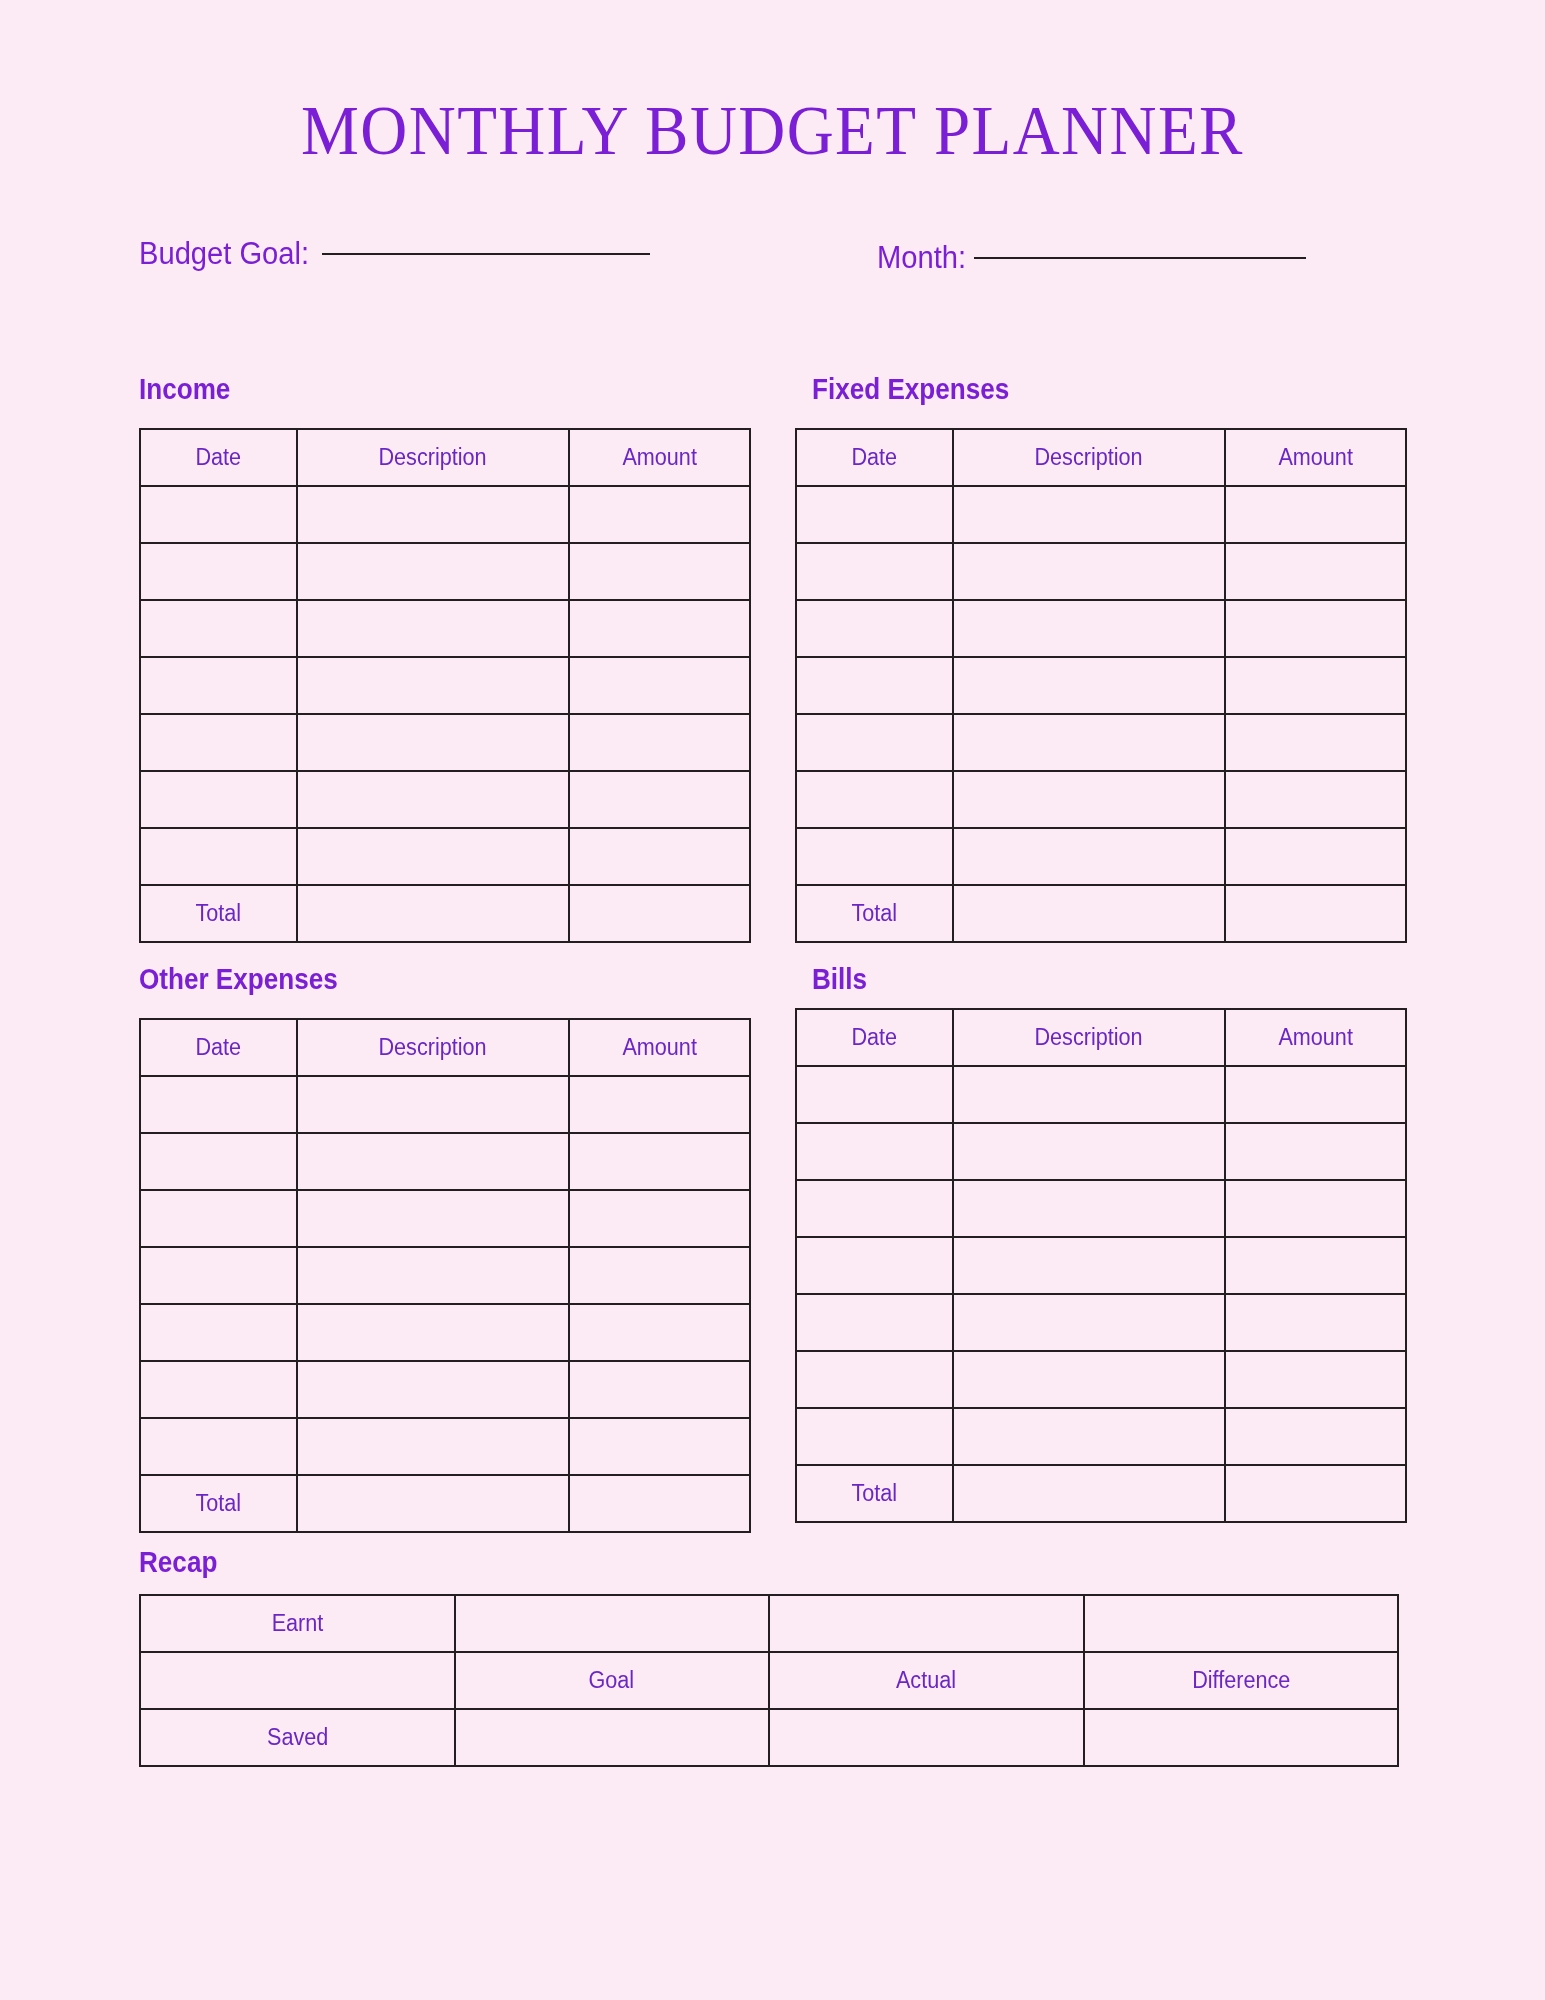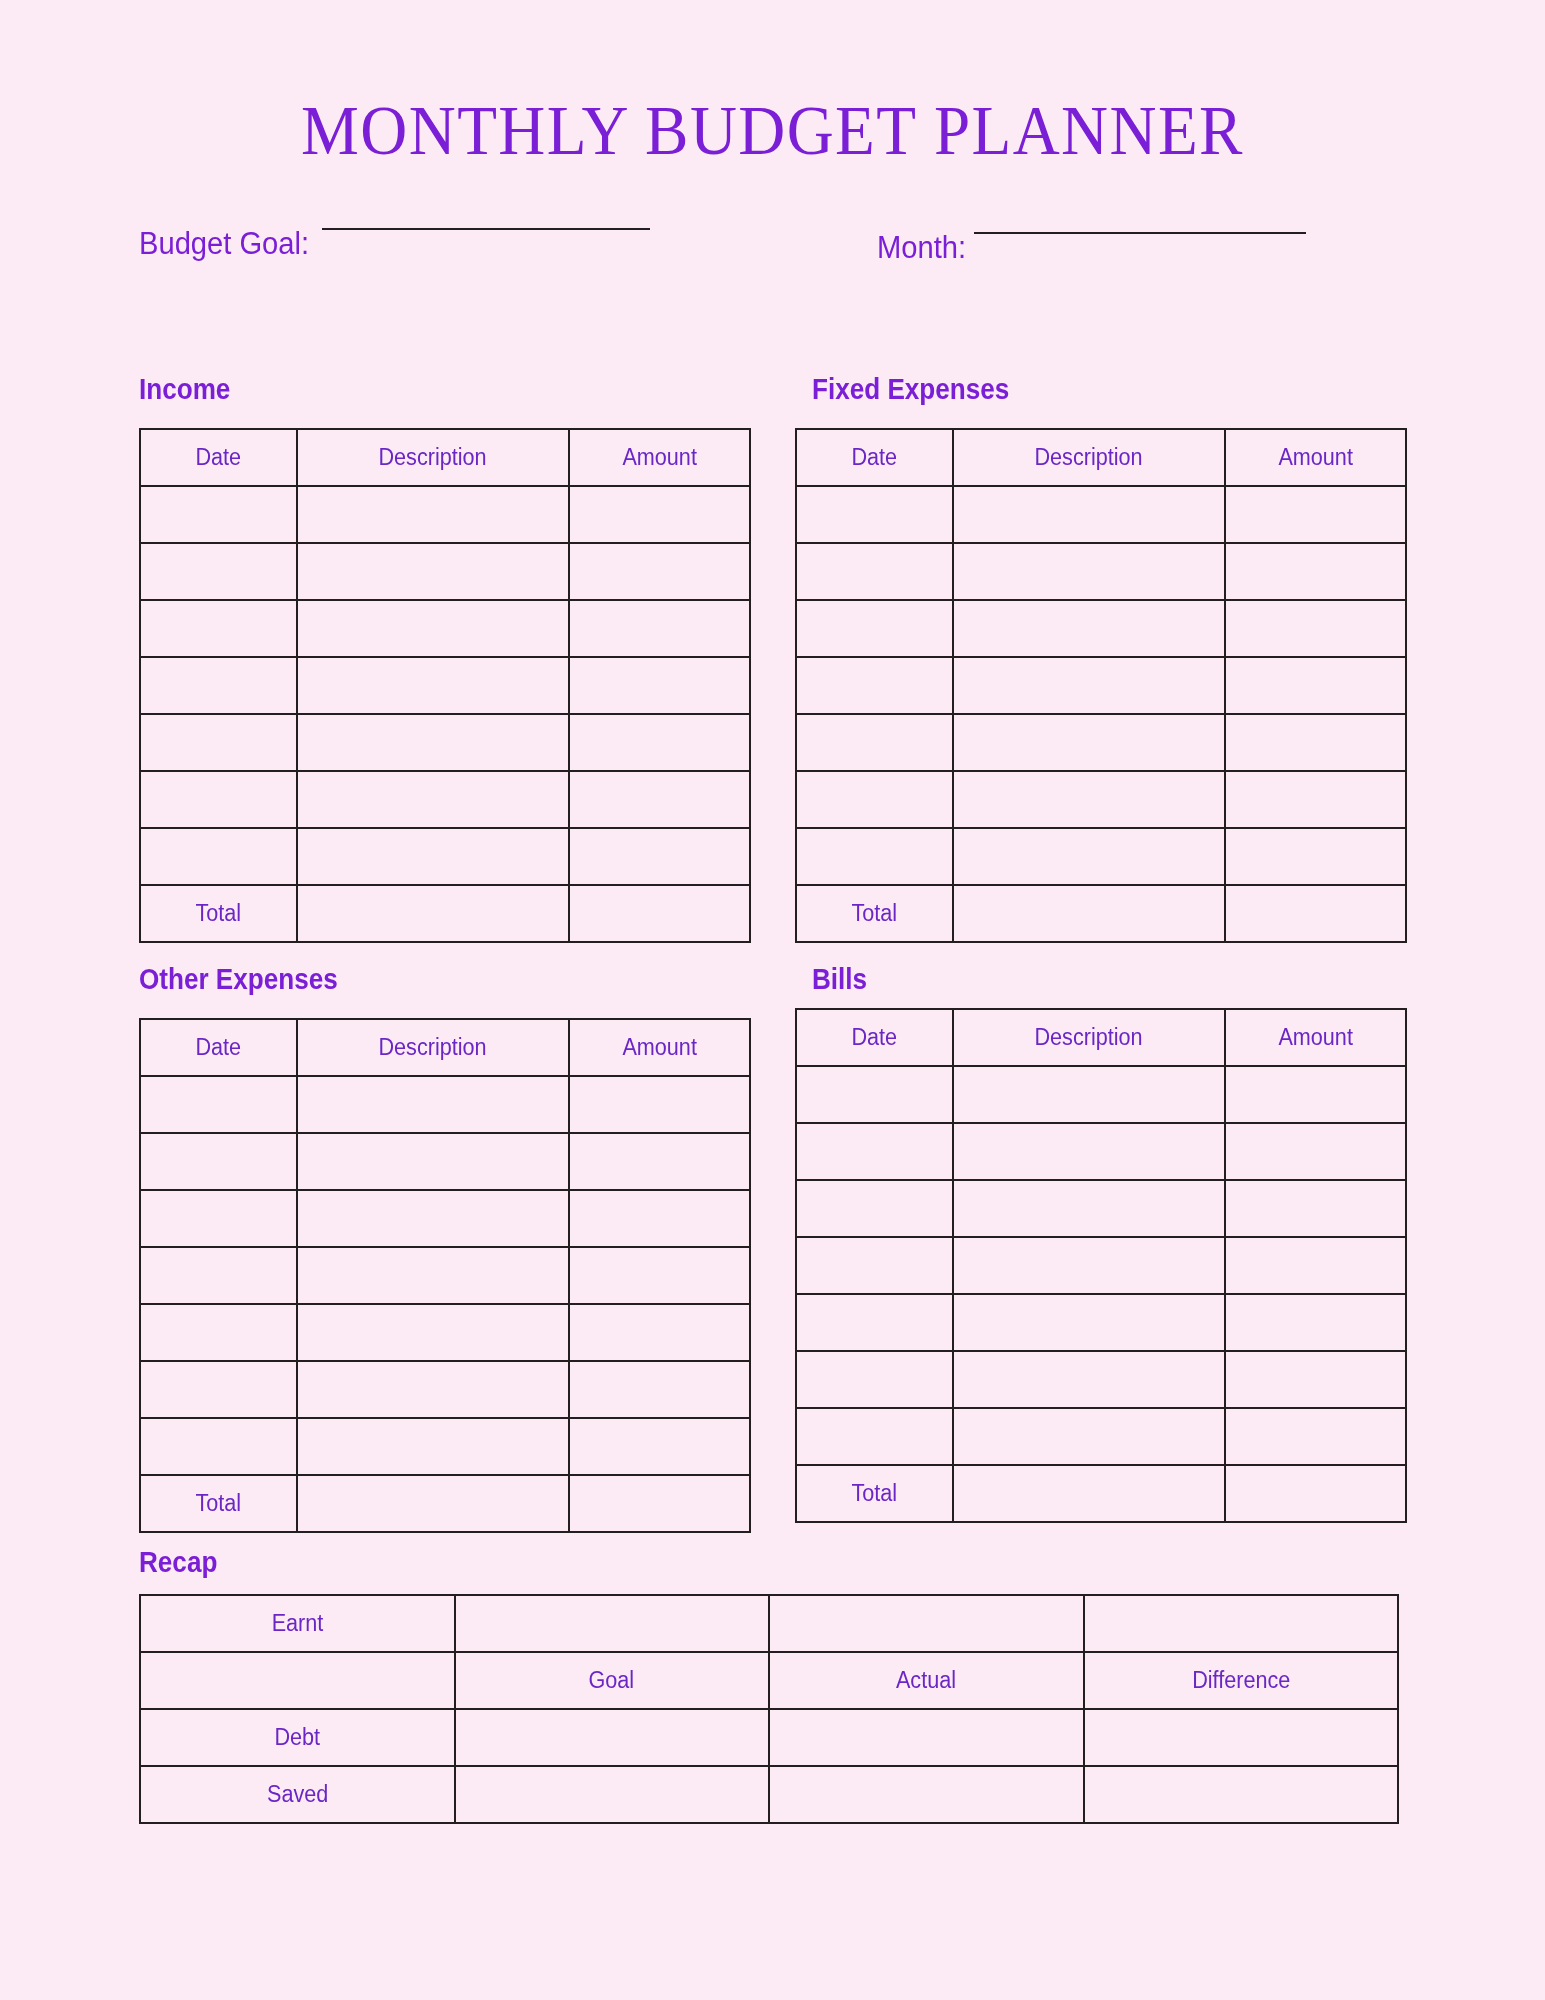--- a/index.html
+++ b/index.html
@@ -42,21 +42,21 @@
   .fields {
     position: absolute;
     top: 228px;
     left: 139px;
     width: 1270px;
     height: 54px;
   }
   .field {
     position: absolute;
     display: flex;
-    align-items: flex-start;
+    align-items: center;
     height: 54px;
   }
   .field-goal { left: 0; top: 0; }
   .field-month { left: 738px; top: 4px; }
   .field-label {
     font-size: 31px;
     color: #7a1fd6;
     line-height: 1;
     white-space: nowrap;
     transform: scaleX(0.94);
@@ -359,26 +359,20 @@
         <td><span></span></td>
         <td><span></span></td>
       </tr>
       <tr>
         <td class="rc-lbl"><span></span></td>
         <td class="rc-goal"><span>Goal</span></td>
         <td class="rc-act"><span>Actual</span></td>
         <td class="rc-diff"><span>Difference</span></td>
       </tr>
       <tr>
-        <td><span>Debt</span></td>
-        <td><span></span></td>
-        <td><span></span></td>
-        <td><span></span></td>
-      </tr>
-      <tr>
         <td><span>Saved</span></td>
         <td><span></span></td>
         <td><span></span></td>
         <td><span></span></td>
       </tr>
     </tbody>
   </table>
 
 </div>
 

